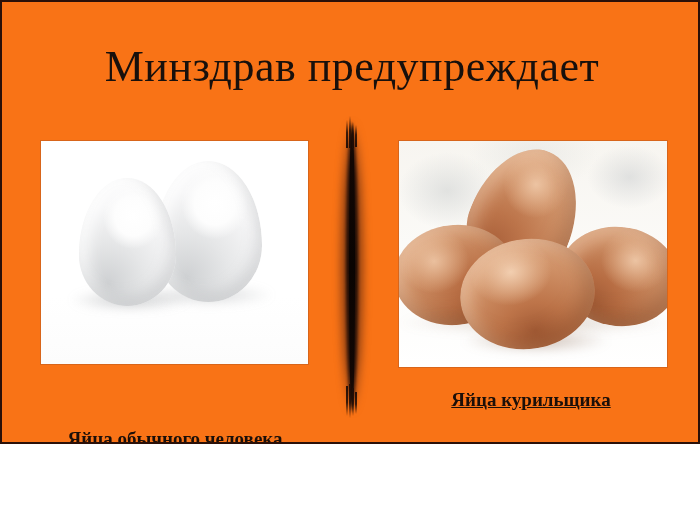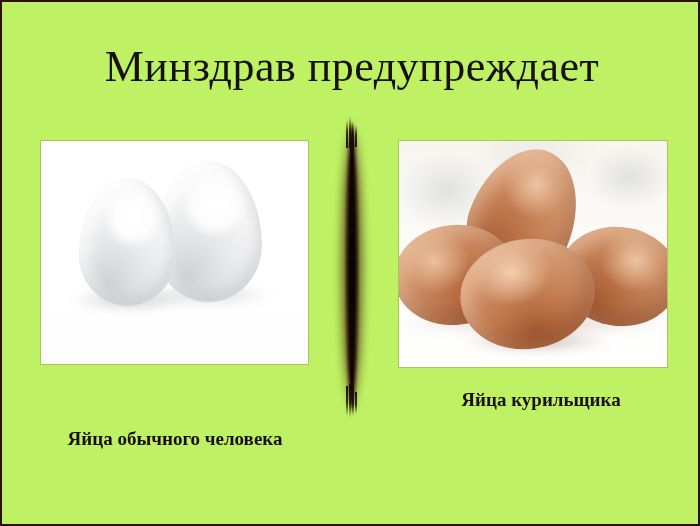--- a/index.html
+++ b/index.html
@@ -7,22 +7,22 @@
     padding: 0;
     background: #ffffff;
   }
   body {
     font-family: "Liberation Serif", "DejaVu Serif", serif;
   }
 
   #poster {
     position: relative;
     width: 700px;
-    height: 526px;
-    background: #bef264;
+    height: 444px;
+    background: #f97316;
     box-sizing: border-box;
     border: 2px solid #2b1008;
     overflow: hidden;
   }
 
   
   #title {
     position: absolute;
     left: 0;
     top: 40px;
@@ -213,21 +213,21 @@
     position: absolute;
     text-align: center;
     font-family: "Liberation Serif", "DejaVu Serif", serif;
     font-weight: bold;
     font-size: 19px;
     line-height: 24px;
     color: #1b0f09;
     white-space: nowrap;
   }
   #caption-left  { left: 20px;  top: 386px; width: 306px; margin-top: 39px; }
-  #caption-right { left: 394px; top: 386px; width: 290px; }
+  #caption-right { left: 384px; top: 386px; width: 290px; text-decoration: underline; }
 </style>
 </head>
 <body>
 
 <div id="poster">
 
   <div id="title">Минздрав предупреждает</div>
 
   <div class="photo-panel" id="panel-left">
     <div class="photo-bg"></div>

